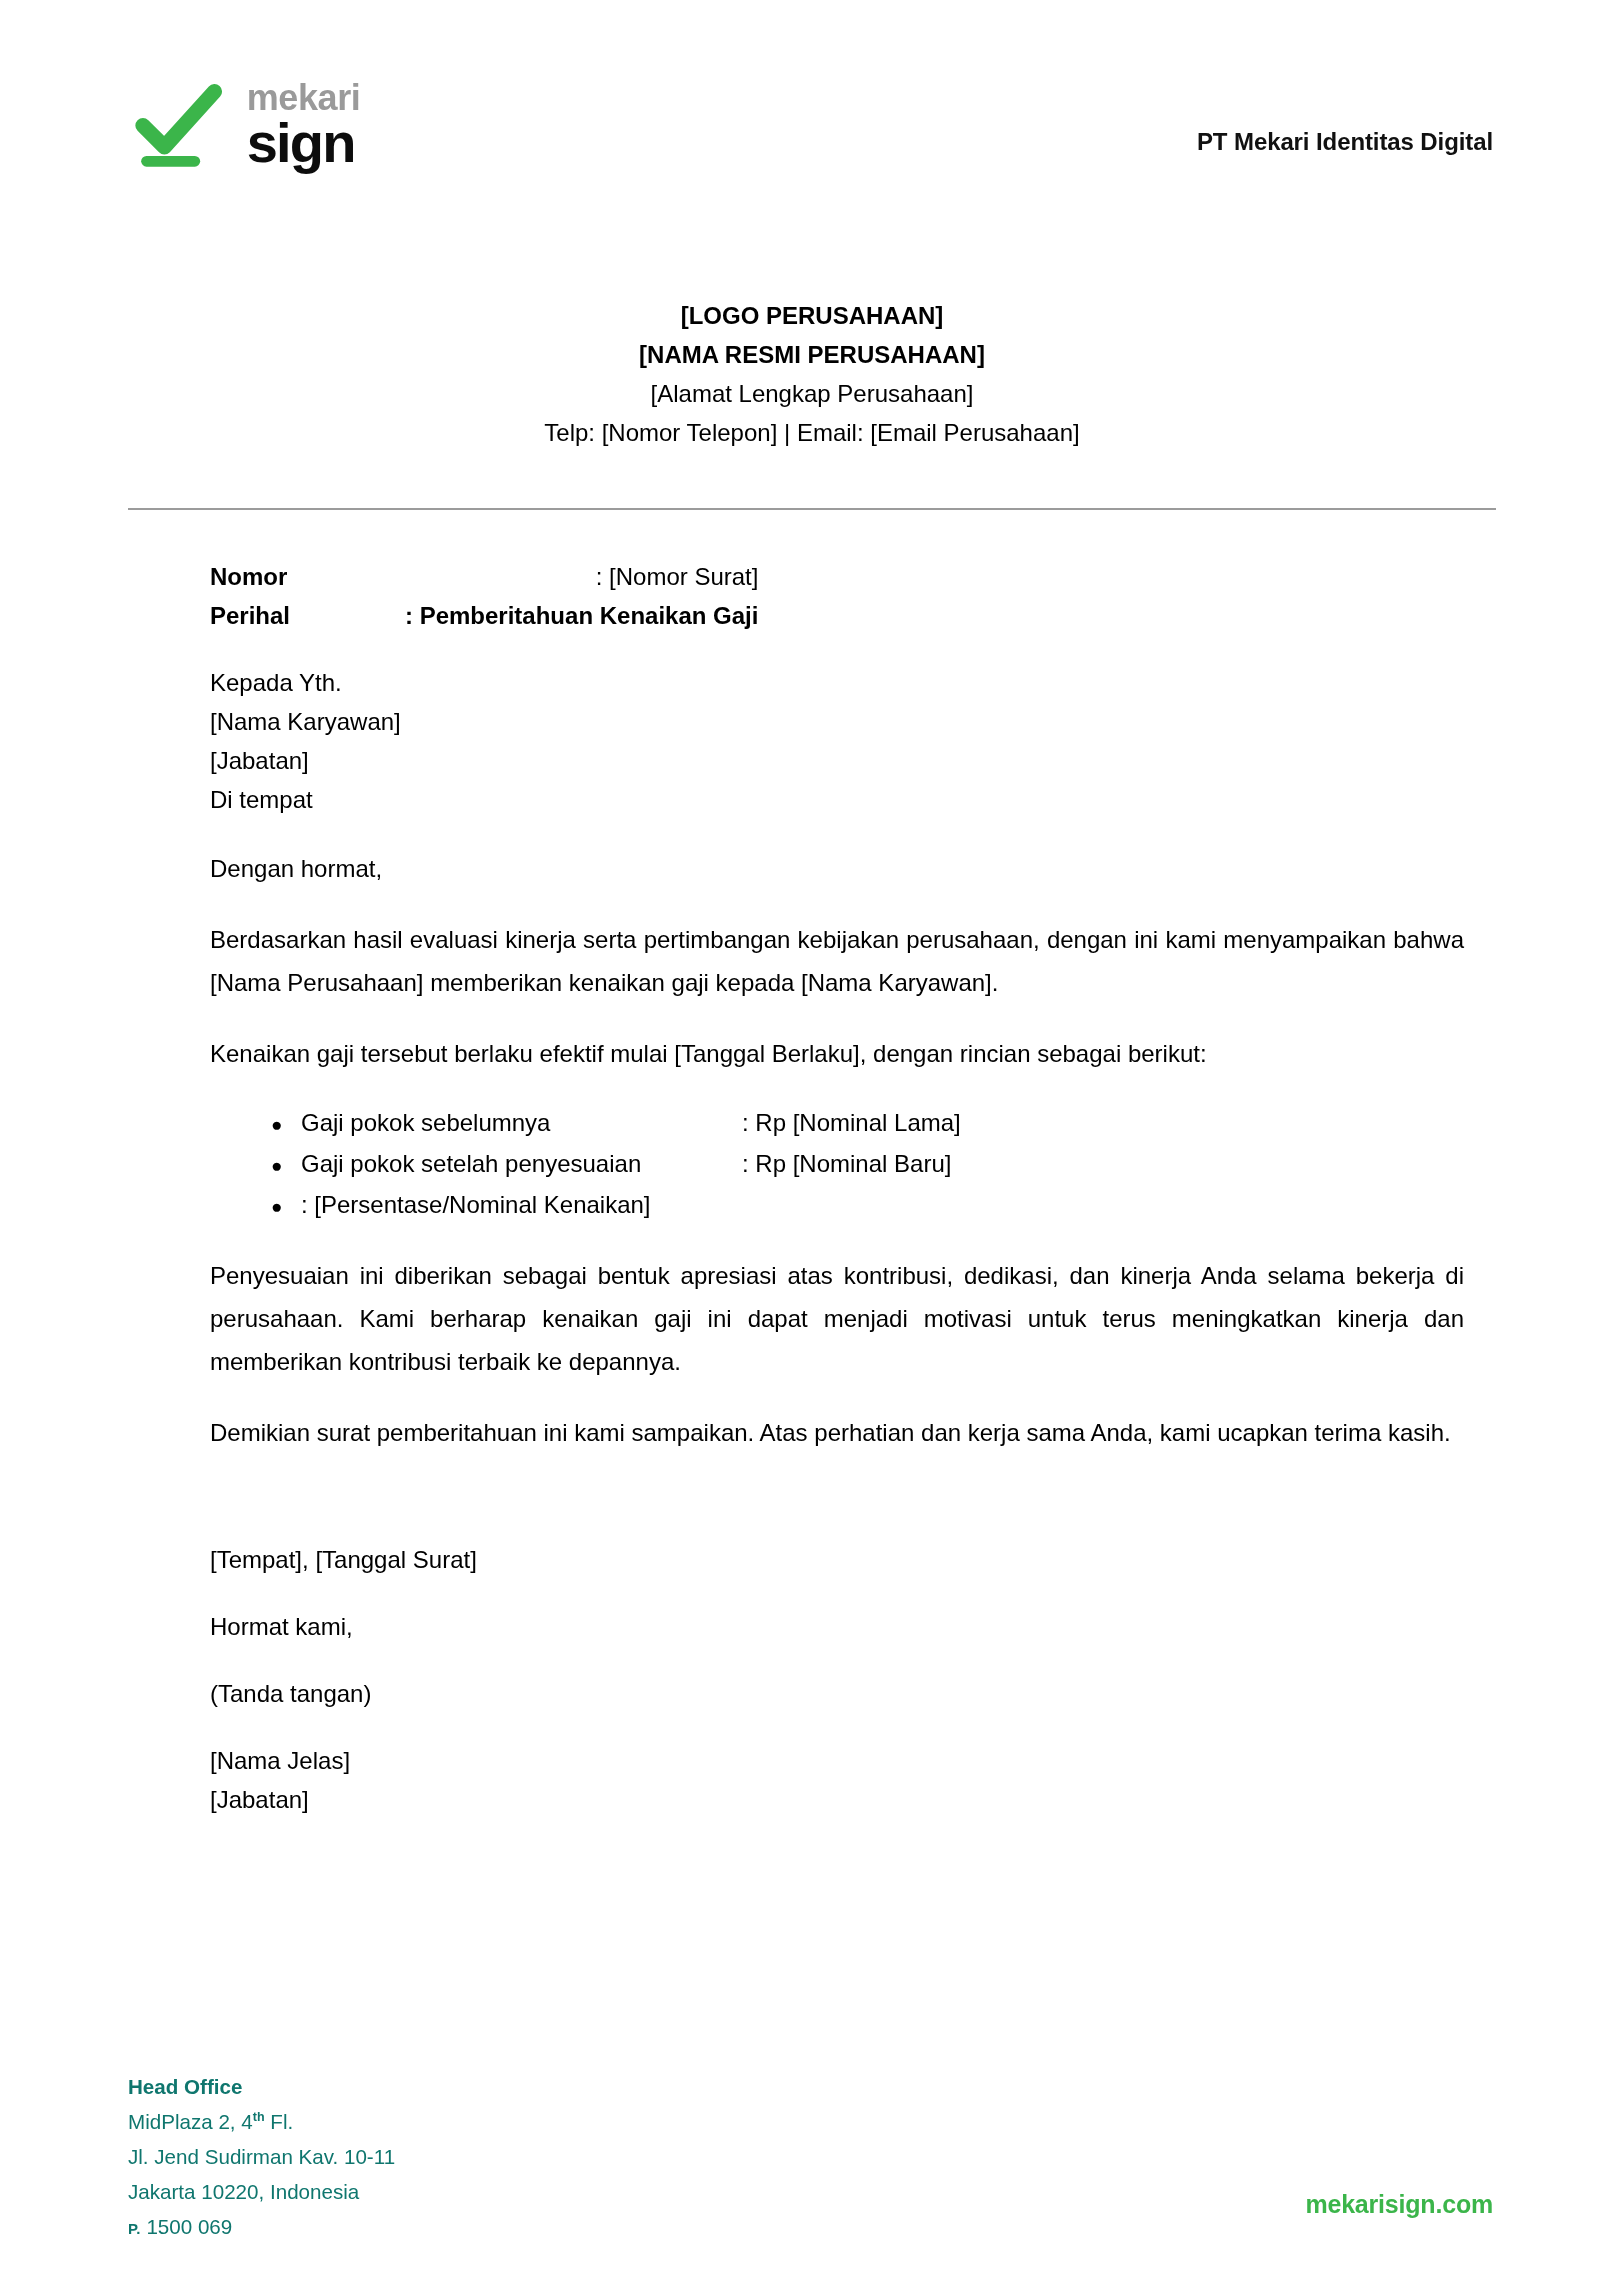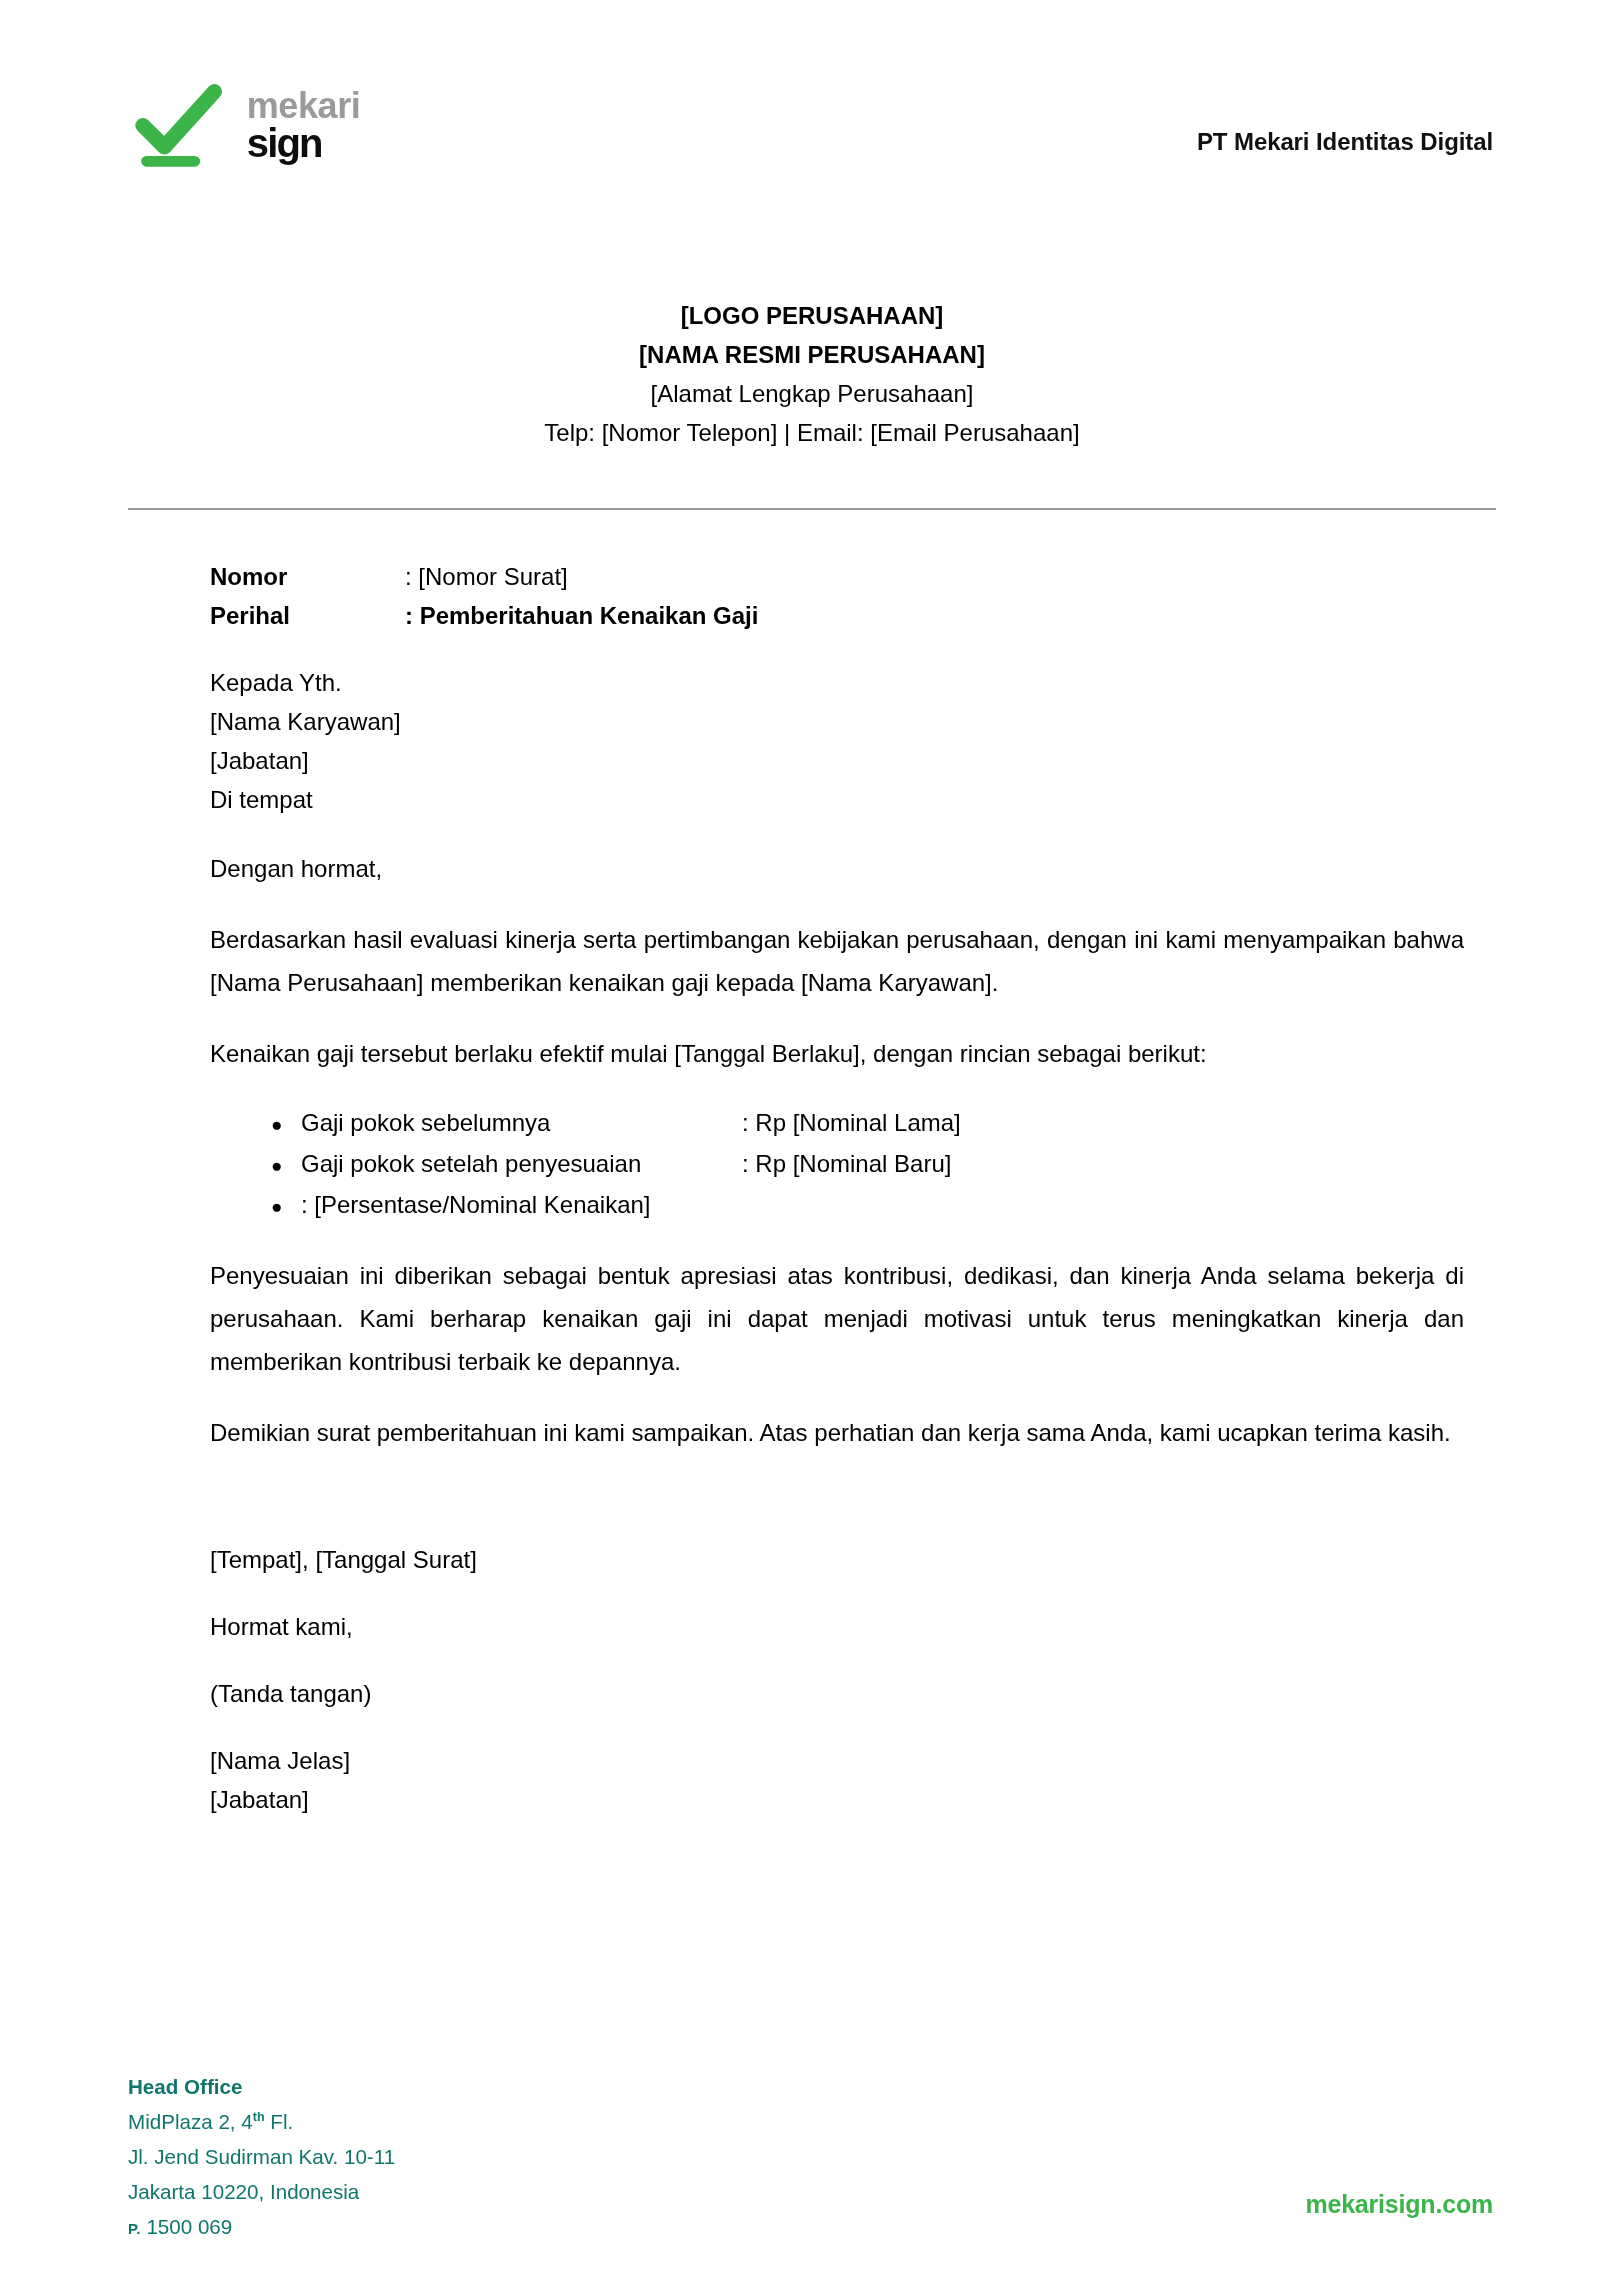--- a/index.html
+++ b/index.html
@@ -49,21 +49,21 @@
     line-height: 1;
   }
   .logo-word-top {
     font-size: 36px;
     font-weight: 700;
     color: #9a9a9a;
     letter-spacing: -0.4px;
     margin-bottom: 2.7px;
   }
   .logo-word-bottom {
-    font-size: 40px;
+    font-size: 56px;
     font-weight: 700;
     color: #0d0d0d;
     letter-spacing: -1.8px;
     margin-top: -3.6px;
   }
   .legal-entity {
     position: absolute;
     right: 130px;
     top: 128px;
     font-size: 24px;
@@ -115,20 +115,21 @@
     padding: 0;
     vertical-align: top;
     white-space: nowrap;
   }
   .meta-label {
     font-weight: 700;
     width: 195px;
   }
   .meta-value {
     font-weight: 400;
+    text-align: right;
   }
   .meta-value.strong {
     font-weight: 700;
   }
 
   .block-gap {
     height: 28px;
   }
 
   .addr-line {

